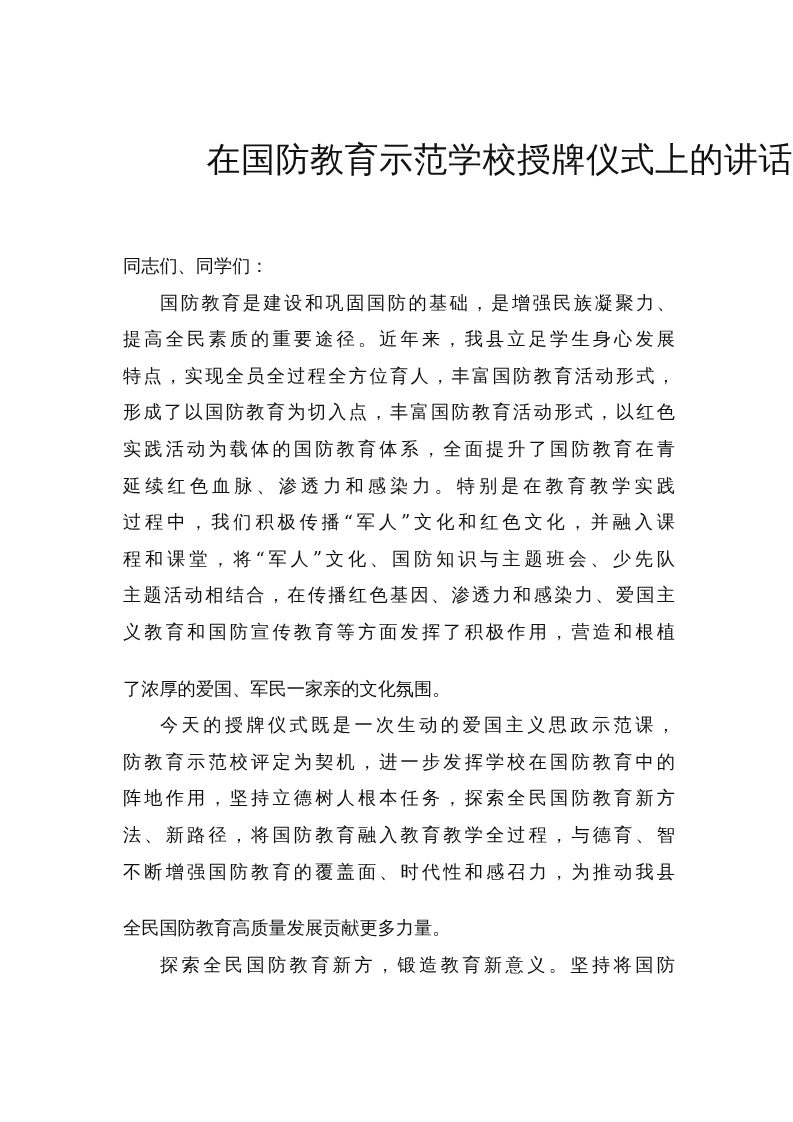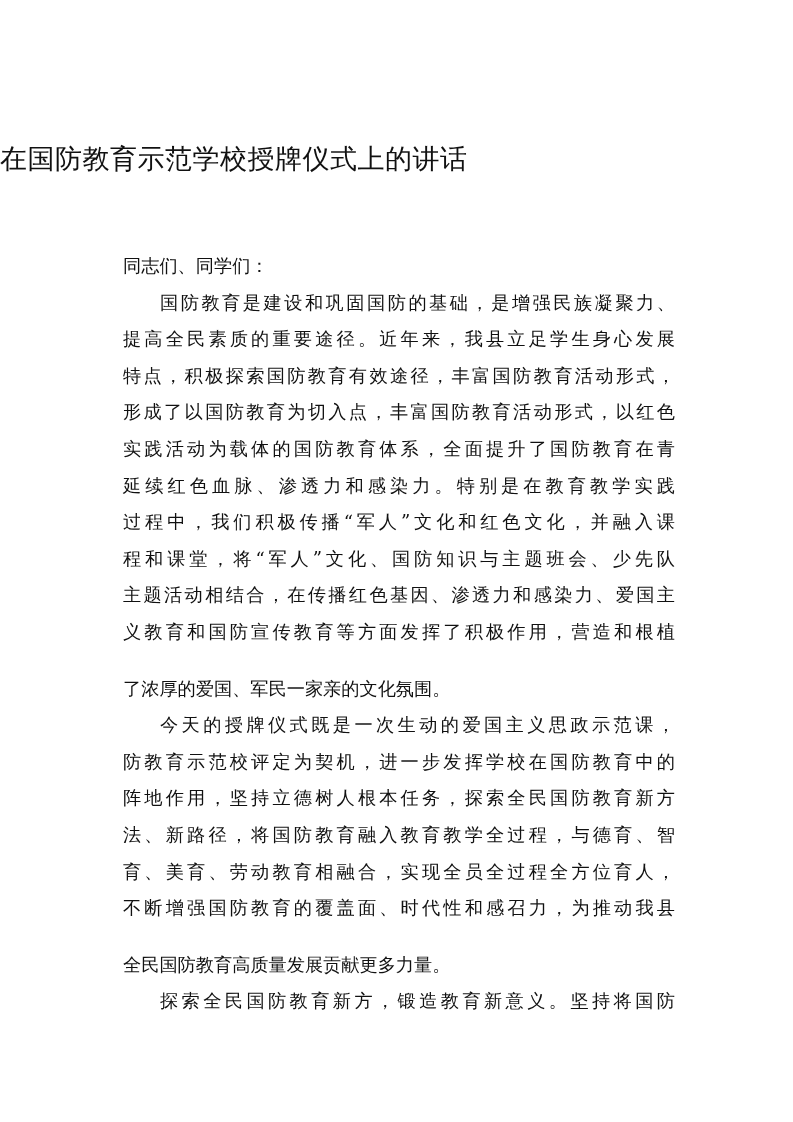--- a/index.html
+++ b/index.html
@@ -1,55 +1,54 @@
 <!DOCTYPE html>
 <html><head>
 <meta charset="utf-8">
 <style>
   html, body { margin: 0; padding: 0; background: #ffffff; }
   body { width: 793px; height: 1122px; position: relative; overflow: hidden;
          font-family: "DejaVu Serif", "Liberation Serif", serif; color: #111; }
   .page { position: absolute; left: 0; top: 0; width: 793px; height: 1122px; background: #fff; }
-  .title { position: absolute; left: 0; width: 793px; top: 141px; text-align: left;
-           font-size: 27px; line-height: 36px; letter-spacing: 0.5px; }
+  .title { position: absolute; left: 0; width: 793px; top: 141px; text-align: right;
+           font-size: 34px; line-height: 36px; letter-spacing: 0.5px; }
   .body { position: absolute; left: 123px; top: 228px; width: 552px; }
   .line { height: 36.6px; line-height: 36.6px; font-size: 18.2px; white-space: nowrap;
           text-align: justify; text-align-last: justify; letter-spacing: 0px; }
   .line.last { text-align-last: left; margin-top: 20px; }
   .line.indent { padding-left: 37px; }
 </style>
 </head>
 <body>
 
 <div class="page">
   <div class="title">在国防教育示范学校授牌仪式上的讲话</div>
 
   <div class="body">
     <div class="line last">同志们、同学们：</div>
 
     <div>
       <div class="line indent">国防教育是建设和巩固国防的基础，是增强民族凝聚力、</div>
       <div class="line">提高全民素质的重要途径。近年来，我县立足学生身心发展</div>
-      <div class="line">特点，积极探索国防教育有效途径，丰富国防教育活动形式，</div>
+      <div class="line">特点，实现全员全过程全方位育人，丰富国防教育活动形式，</div>
       <div class="line">形成了以国防教育为切入点，丰富国防教育活动形式，以红色</div>
       <div class="line">实践活动为载体的国防教育体系，全面提升了国防教育在青</div>
       <div class="line">延续红色血脉、渗透力和感染力。特别是在教育教学实践</div>
       <div class="line">过程中，我们积极传播“军人”文化和红色文化，并融入课</div>
       <div class="line">程和课堂，将“军人”文化、国防知识与主题班会、少先队</div>
       <div class="line">主题活动相结合，在传播红色基因、渗透力和感染力、爱国主</div>
       <div class="line">义教育和国防宣传教育等方面发挥了积极作用，营造和根植</div>
       <div class="line last">了浓厚的爱国、军民一家亲的文化氛围。</div>
     </div>
 
     <div>
       <div class="line indent">今天的授牌仪式既是一次生动的爱国主义思政示范课，</div>
       <div class="line">防教育示范校评定为契机，进一步发挥学校在国防教育中的</div>
       <div class="line">阵地作用，坚持立德树人根本任务，探索全民国防教育新方</div>
       <div class="line">法、新路径，将国防教育融入教育教学全过程，与德育、智</div>
-      <div class="line">育、美育、劳动教育相融合，实现全员全过程全方位育人，</div>
       <div class="line">不断增强国防教育的覆盖面、时代性和感召力，为推动我县</div>
       <div class="line last">全民国防教育高质量发展贡献更多力量。</div>
     </div>
 
     <div>
       <div class="line indent">探索全民国防教育新方，锻造教育新意义。坚持将国防</div>
     </div>
   </div>
 </div>
 

